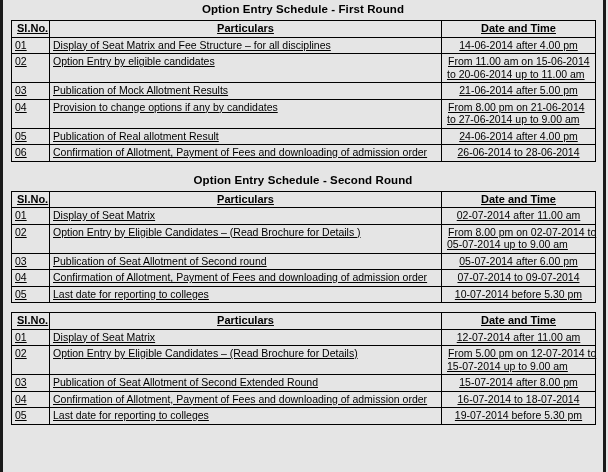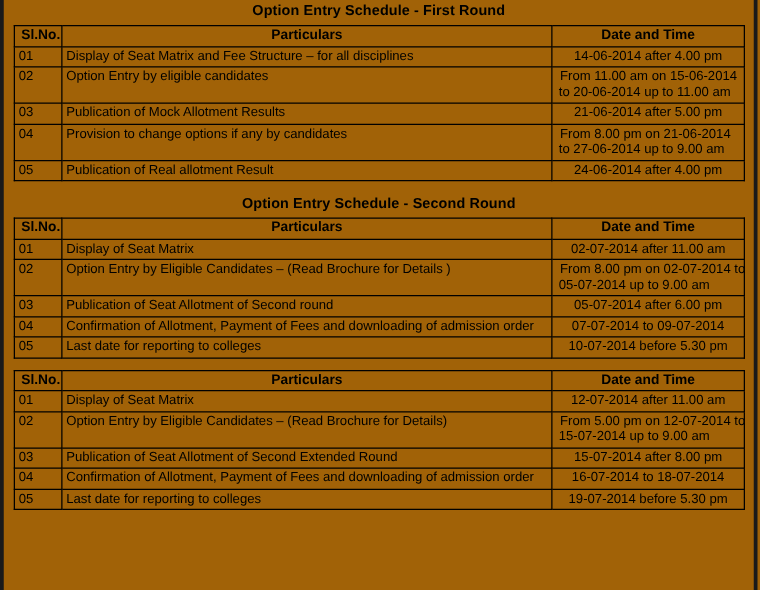--- a/index.html
+++ b/index.html
@@ -13,21 +13,21 @@
     font-family: "Liberation Sans", sans-serif;
     color: #000000;
     overflow: hidden;
   }
   #page {
     position: relative;
     width: 608px;
     height: 472px;
     box-sizing: border-box;
     padding: 0 6px 16px 4px;
-    background: #a16207;
+    background: #e5e5e5;
   }
   
   #page::before,
   #page::after {
     content: "";
     position: absolute;
     top: 0;
     bottom: 0;
     width: 3px;
     background: #1a1a1a;
@@ -63,20 +63,21 @@
   table.sched col.c-date { width: 154px; }
 
   table.sched th,
   table.sched td {
     border: 1px solid #000;
     font-size: 10.5px;
     line-height: 12.5px;
     vertical-align: top;
     padding: 1px 3px 2px 3px;
     box-sizing: border-box;
+    text-decoration: underline;
   }
   table.sched thead th {
     font-weight: bold;
     font-size: 11px;
     padding: 1px 3px 2px 3px;
   }
   table.sched thead th.h-sl { text-align: left; padding-left: 5px; }
 
   td.sl   { text-align: left; padding-left: 5px; white-space: nowrap; }
   td.part { text-align: left; }
@@ -134,20 +135,27 @@
               <td class="date two-line">
                 <span class="dl">From 8.00 pm on 21-06-2014</span>
                 <span class="dl">to 27-06-2014 up to 9.00 am</span>
               </td>
             </tr>
             <tr>
               <td class="sl">05</td>
               <td class="part">Publication of Real allotment Result</td>
               <td class="date">
                 <span class="dl">24-06-2014 after 4.00 pm</span>
+              </td>
+            </tr>
+            <tr>
+              <td class="sl">06</td>
+              <td class="part">Confirmation of Allotment, Payment of Fees and downloading of admission order</td>
+              <td class="date">
+                <span class="dl">26-06-2014 to 28-06-2014</span>
               </td>
             </tr>
           </tbody>
         </table>
       </div>
       <div class="sched-block">
         <div class="sched-title">Option Entry Schedule - Second Round</div>
         <table class="sched">
           <colgroup>
             <col class="c-sl">

